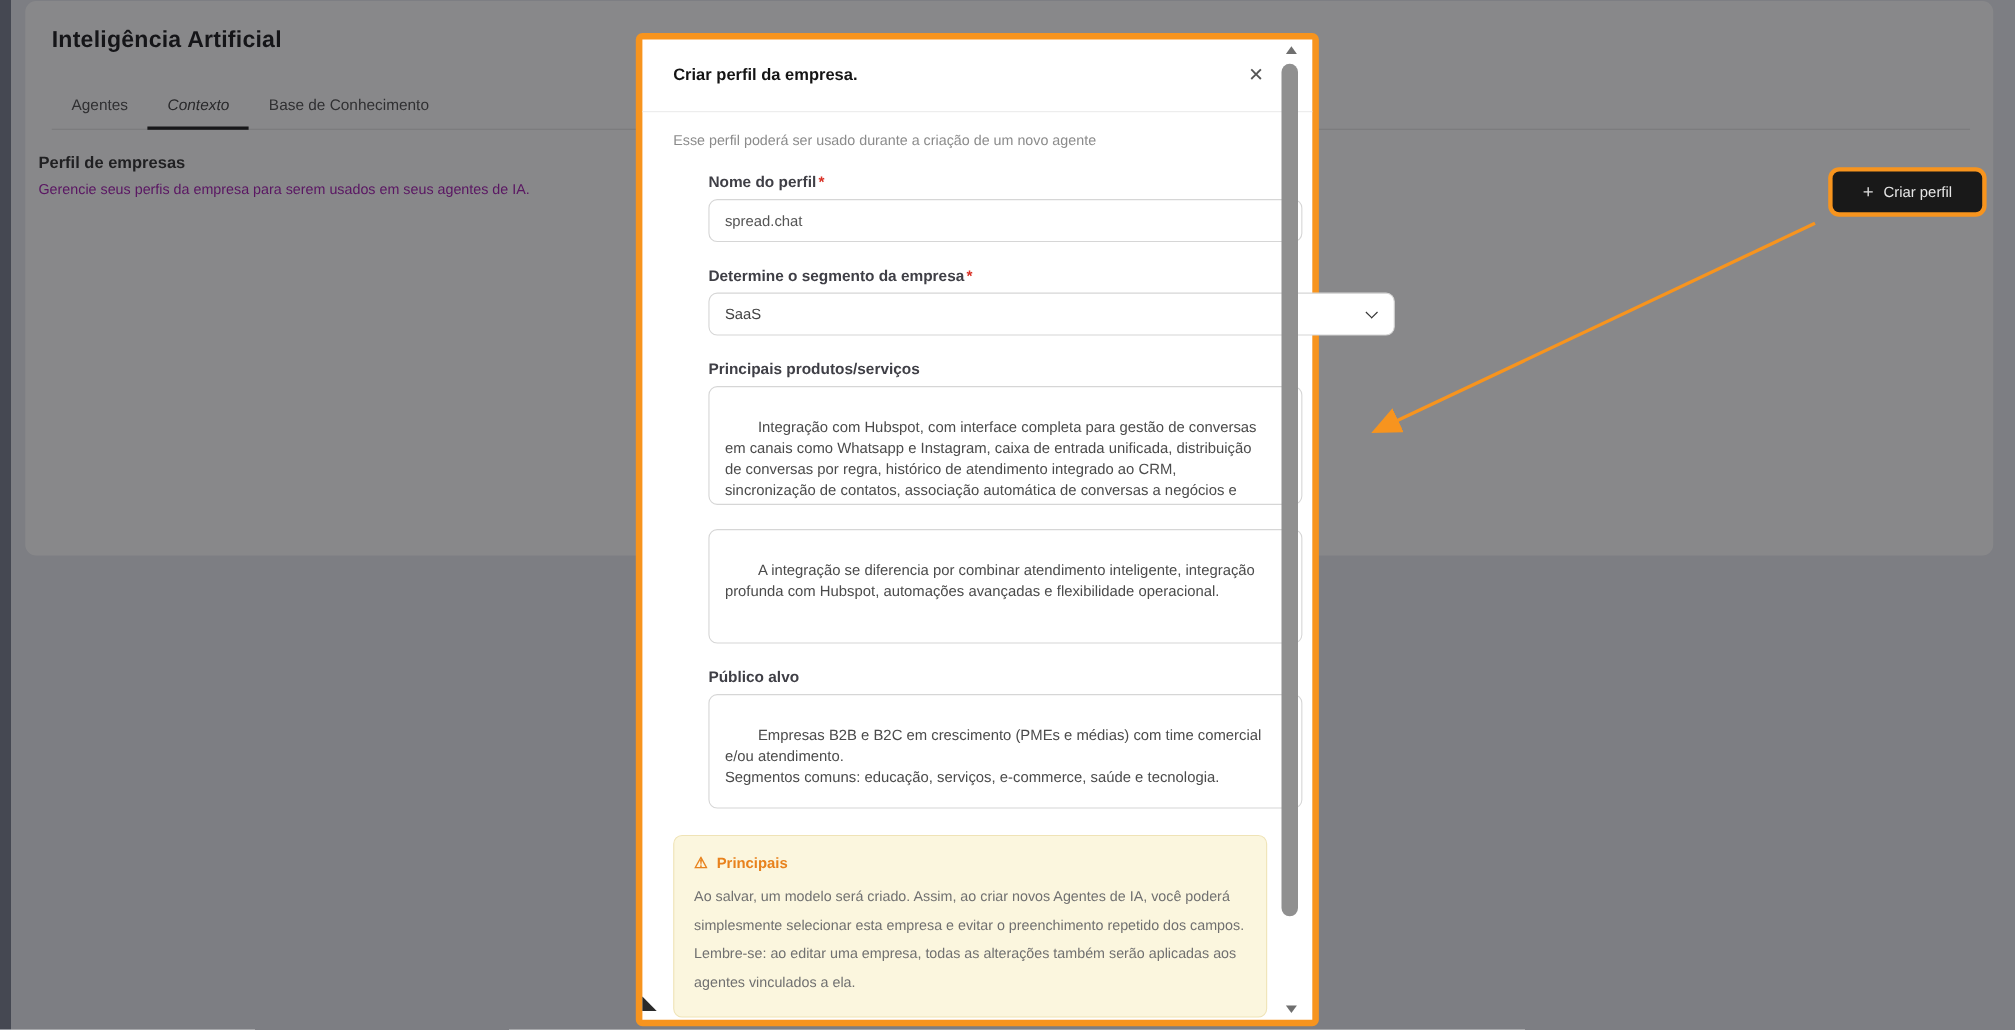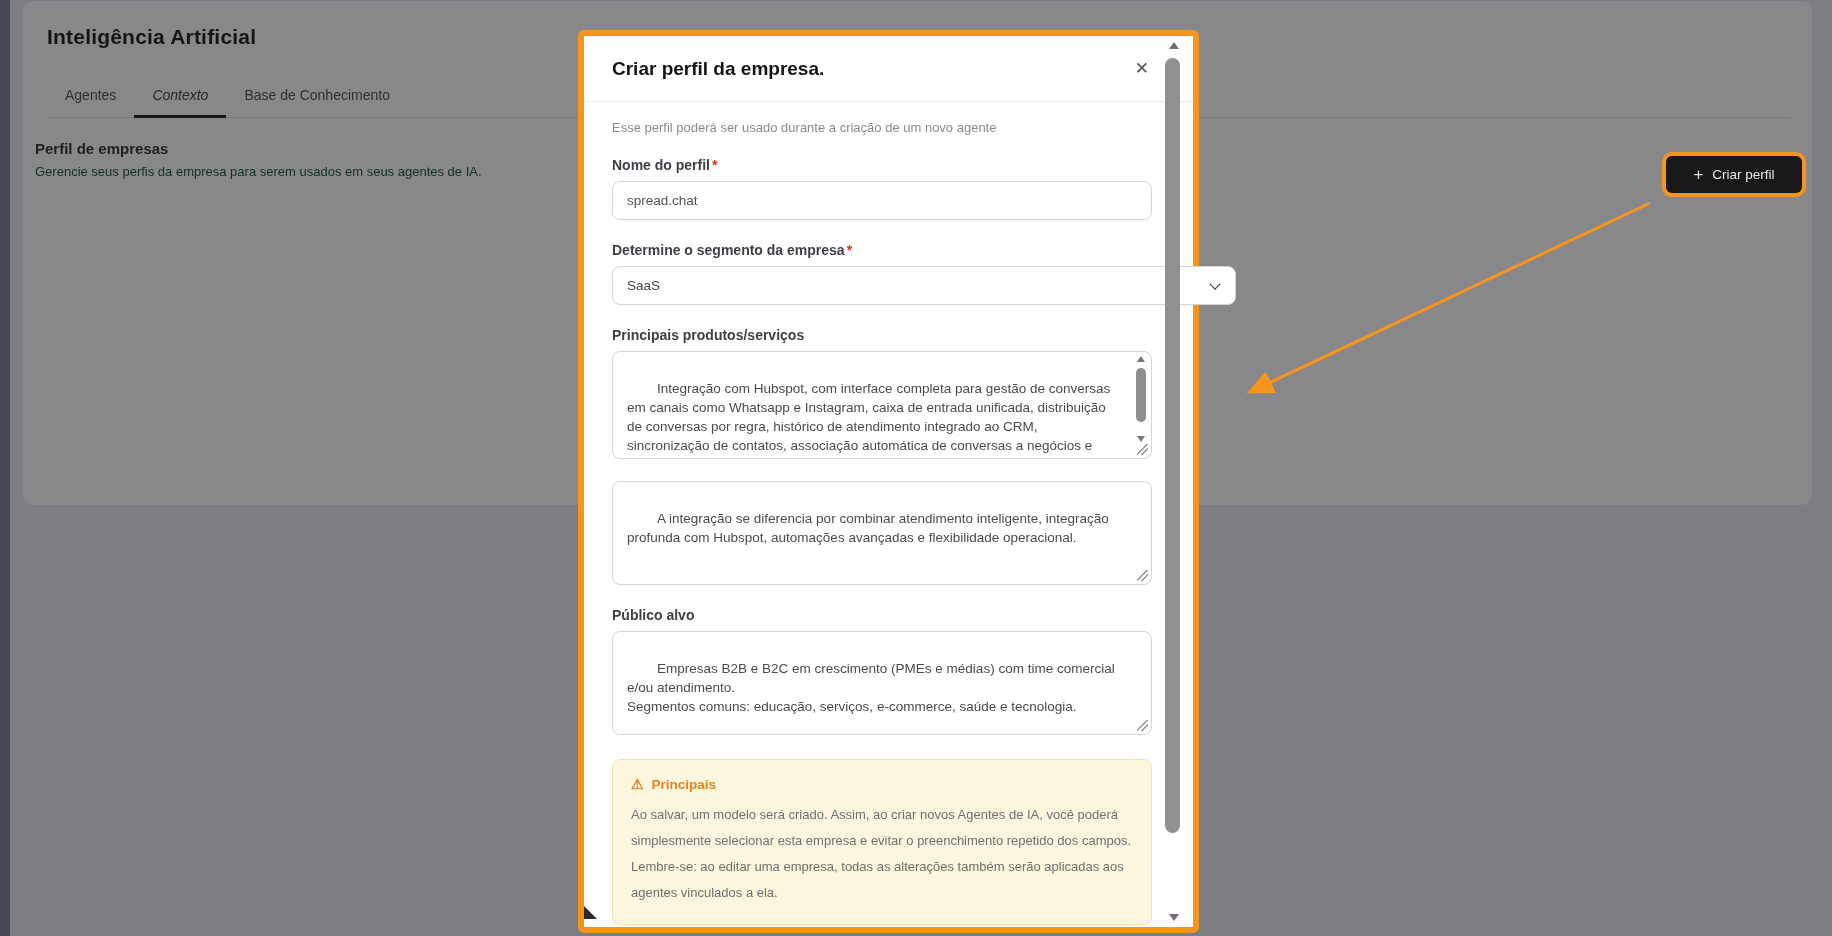--- a/index.html
+++ b/index.html
@@ -23,21 +23,21 @@
     display:flex; align-items:flex-end; margin:28px 0 0 24px; padding-right:24px;
     border-bottom:1px solid #e2e2e2; width:1744px;
   }
   .tab {
     padding:10px 18px 12px 18px; font-size:14px; color:#4e4e4e; cursor:pointer;
     border-bottom:3px solid transparent; margin-bottom:-1px; white-space:nowrap;
   }
   .tab.active { color:#404040; border-bottom-color:#1c1c1c;font-style:italic; }
   .section { margin:22px 0 0 12px; }
   .section-title { font-size:15px; font-weight:600; color:#2f2f2f; }
-  .section-sub { margin-top:7px; font-size:13px; color:#14532d; }
+  .section-sub { margin-top:7px; font-size:13px; color:#a21caf; }
 
   
   .scrim { position:absolute; inset:0; background:rgba(18,18,22,0.5); z-index:5; }
 
   
   .create-btn {
     position:absolute; left:1666px; top:156px; width:136px; height:37px; z-index:6;
     background:#191919; color:#e6e6e6; border:none; border-radius:6px;
     font-family:"Liberation Sans", sans-serif; font-size:13.5px;
     display:flex; align-items:center; justify-content:center; gap:9px; cursor:pointer;
@@ -51,27 +51,27 @@
   
   .modal {
     position:absolute; left:578px; top:30px; width:621px; height:903px; z-index:8;
     background:#ffffff; border:6px solid #F7941E; border-radius:6px;
   }
   .modal-header {
     height:66px; border-bottom:1px solid #ececec;
     display:flex; align-items:center; justify-content:space-between;
     padding:0 44px 0 28px;
   }
-  .modal-title { font-size:19px; font-weight:700; color:#141414; }
+  .modal-title { font-size:15px; font-weight:700; color:#141414; }
   .modal-close { font-size:17px; color:#555; cursor:pointer; background:none; border:none;
     font-family:"Liberation Sans", sans-serif; line-height:1; }
   .modal-body { padding:18px 44px 0 28px; }
   .modal-sub { font-size:13px; color:#8b8b8b; }
 
-  .field-group { margin-top:22px; width:540px; }
+  .field-group { margin-top:22px; width:540px;margin-left:32px; }
   .field-label { font-size:14px; font-weight:600; color:#3f3f46; }
   .req { color:#d93025; margin-left:2px; }
   .text-input {
     margin-top:8px; width:540px; height:39px; border:1px solid #d6d6d6; border-radius:8px;
     padding:0 14px; font-family:"Liberation Sans", sans-serif; font-size:13.5px; color:#555;
     background:#fff; outline:none;
   }
   .select-box {
     position:relative; margin-top:8px; width:624px; height:39px; border:1px solid #d6d6d6;
     border-radius:8px; background:#fff; display:flex; align-items:center; padding:0 14px;

